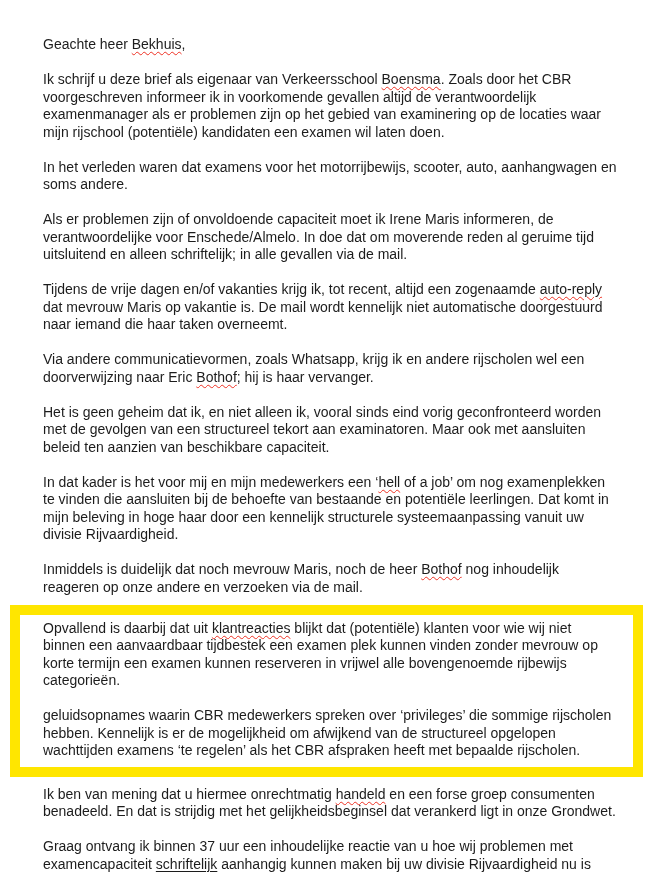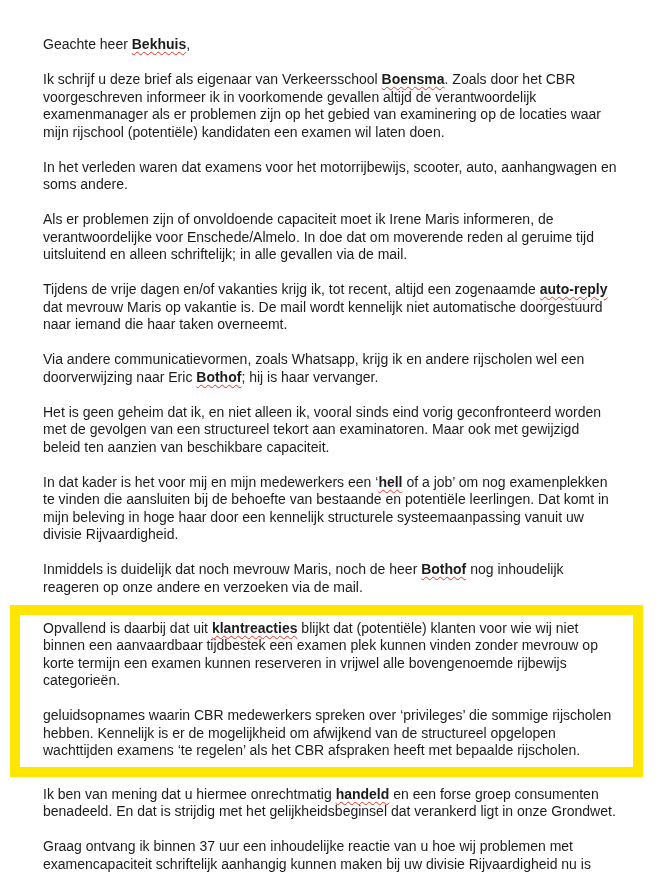--- a/index.html
+++ b/index.html
@@ -38,23 +38,23 @@
   }
   .highlight-box .para:last-child {
     margin-bottom: 0;
   }
   .spell {
     text-decoration: underline;
     text-decoration-style: wavy;
     text-decoration-color: var(--spell, #ee3124);
     text-decoration-thickness: 1px;
     text-underline-offset: 2px;
-    font-weight: bold;
   }
   .uline {
+    text-decoration: underline;
     text-decoration-style: solid;
     text-decoration-thickness: 1px;
     text-underline-offset: 2px;
   }
 </style>
 </head>
 <body>
 
 <div class="letter-page">
   <div>
@@ -80,21 +80,21 @@
         <div class="line"><span>Tijdens de vrije dagen en/of vakanties krijg ik, tot recent, altijd een zogenaamde </span><span class="spell">auto-reply</span></div>
         <div class="line"><span>dat mevrouw Maris op vakantie is. De mail wordt kennelijk niet automatische doorgestuurd</span></div>
         <div class="line"><span>naar iemand die haar taken overneemt.</span></div>
       </div>
       <div class="para">
         <div class="line"><span>Via andere communicatievormen, zoals Whatsapp, krijg ik en andere rijscholen wel een</span></div>
         <div class="line"><span>doorverwijzing naar Eric </span><span class="spell">Bothof</span><span>; hij is haar vervanger.</span></div>
       </div>
       <div class="para">
         <div class="line"><span>Het is geen geheim dat ik, en niet alleen ik, vooral sinds eind vorig geconfronteerd worden</span></div>
-        <div class="line"><span>met de gevolgen van een structureel tekort aan examinatoren. Maar ook met gewijzigd</span></div>
+        <div class="line"><span>met de gevolgen van een structureel tekort aan examinatoren. Maar ook met aansluiten</span></div>
         <div class="line"><span>beleid ten aanzien van beschikbare capaciteit.</span></div>
       </div>
       <div class="para">
         <div class="line"><span>In dat kader is het voor mij en mijn medewerkers een ‘</span><span class="spell">hell</span><span> of a job’ om nog examenplekken</span></div>
         <div class="line"><span>te vinden die aansluiten bij de behoefte van bestaande en potentiële leerlingen. Dat komt in</span></div>
         <div class="line"><span>mijn beleving in hoge haar door een kennelijk structurele systeemaanpassing vanuit uw</span></div>
         <div class="line"><span>divisie Rijvaardigheid.</span></div>
       </div>
       <div class="para">
         <div class="line"><span>Inmiddels is duidelijk dat noch mevrouw Maris, noch de heer </span><span class="spell">Bothof</span><span> nog inhoudelijk</span></div>

